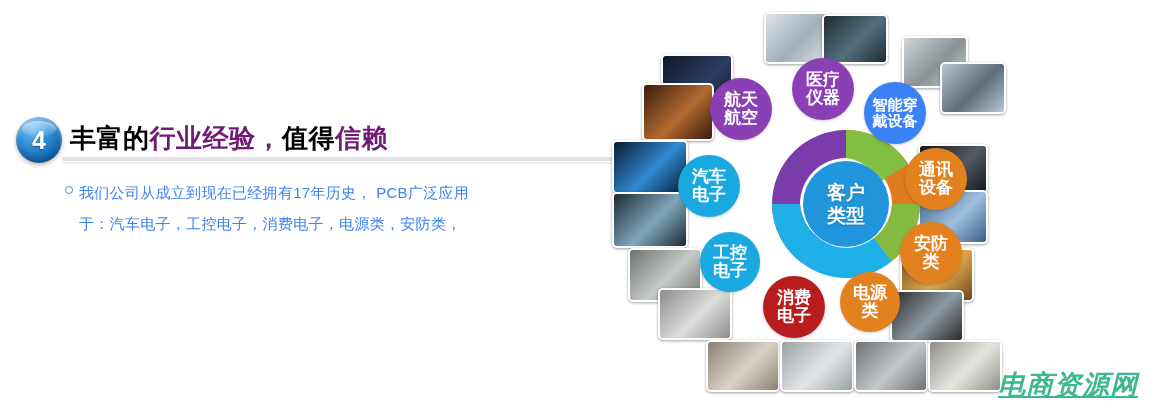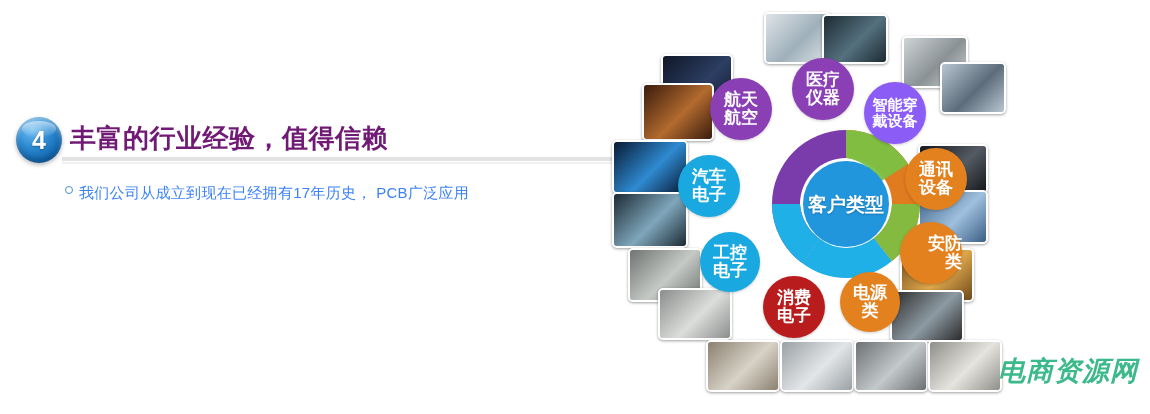--- a/index.html
+++ b/index.html
@@ -51,21 +51,21 @@
 
   .heading {
     position: absolute;
     left: 70px; top: 121px;
     font-size: 26px;
     font-weight: bold;
     letter-spacing: 0.5px;
     white-space: nowrap;
     line-height: 34px;
   }
-  .h-blue   { color: #701a75; font-family: Liberation Mono, monospace; }
+  .h-blue   { color: #000000; font-family: Liberation Mono, monospace; }
   .h-orange { color: #701a75; }
 
   .divider {
     position: absolute;
     left: 62px; top: 157px;
     width: 556px; height: 7px;
   }
   .divider-top {
     position: absolute; left: 0; top: 0;
     width: 100%; height: 4px;
@@ -124,21 +124,21 @@
     left: 168px; top: 126px;
     width: 156px; height: 156px;
   }
   .swirl svg { display: block; }
 
   .core-label {
     position: absolute;
     left: 168px; top: 126px;
     width: 156px; height: 156px;
     display: flex;
-    flex-direction: row;
+    flex-direction: column;
     align-items: center;
     justify-content: center;
     color: #ffffff;
     font-size: 19px;
     font-weight: bold;
     line-height: 23px;
     text-shadow: 0 1px 2px rgba(0,0,0,0.22);
     pointer-events: none;
   }
 
@@ -154,27 +154,28 @@
     font-weight: bold;
     text-align: center;
     line-height: 1.08;
     box-shadow: 0 1px 3px rgba(0,0,0,0.2);
   }
   .bubble span { display: block; }
 
   
   .watermark {
     position: absolute;
-    right: 12px; bottom: 29px;
+    right: 12px; bottom: 15px;
     font-size: 27px;
     font-weight: bold;
     font-style: italic;
     color: #3cb98b;
     letter-spacing: 1px;
     line-height: 1;
+    text-decoration: underline;
   }
 </style>
 </head>
 <body>
 
 <div class="left-panel">
 
   <div class="badge">
     <span>4</span>
   </div>
@@ -183,20 +184,21 @@
 
   <div class="divider">
     <div class="divider-top"></div>
     <div class="divider-bot"></div>
   </div>
 
   <div class="bullet-dot"></div>
 
   <div class="body-text" id="body-text">
       <span class="ln">我们公司从成立到现在已经拥有17年历史， PCB广泛应用</span>
+      <span class="ln">于：汽车电子，工控电子，消费电子，电源类，安防类，</span>
     </div>
 </div>
 
 <div class="diagram">
 
   <div id="photo-layer">
       <div class="photo" style="left: 61px; top: 54px; width: 68px; height: 56px;">
         <div class="ph-inner" style="background: linear-gradient(135deg, rgb(16, 23, 38) 0%, rgb(44, 62, 99) 55%, rgb(16, 23, 38) 100%);"></div>
       </div>
       <div class="photo" style="left: 42px; top: 83px; width: 68px; height: 54px;">
@@ -273,41 +275,41 @@
 
   <div id="bubble-layer">
       <div class="bubble" style="left: 110px; top: 78px; width: 62px; height: 62px; font-size: 17px; background: rgb(139, 63, 181);">
         <span>航天</span>
         <span>航空</span>
       </div>
       <div class="bubble" style="left: 192px; top: 58px; width: 62px; height: 62px; font-size: 17px; background: rgb(139, 63, 181);">
         <span>医疗</span>
         <span>仪器</span>
       </div>
-      <div class="bubble" style="left: 264px; top: 82px; width: 62px; height: 62px; font-size: 15px; background: #8b5cf6;">
+      <div class="bubble" style="left: 264px; top: 82px; width: 62px; height: 62px; font-size: 15px; background: #3b82f6;">
         <span>智能穿</span>
         <span>戴设备</span>
       </div>
       <div class="bubble" style="left: 78px; top: 155px; width: 62px; height: 62px; font-size: 17px; background: rgb(25, 169, 224);">
         <span>汽车</span>
         <span>电子</span>
       </div>
       <div class="bubble" style="left: 100px; top: 232px; width: 60px; height: 60px; font-size: 17px; background: rgb(25, 169, 224);">
         <span>工控</span>
         <span>电子</span>
       </div>
       <div class="bubble" style="left: 163px; top: 276px; width: 62px; height: 62px; font-size: 17px; background: #b91c1c;">
         <span>消费</span>
         <span>电子</span>
       </div>
       <div class="bubble" style="left: 240px; top: 272px; width: 60px; height: 60px; font-size: 17px; background: rgb(227, 129, 31);">
         <span>电源</span>
         <span>类</span>
       </div>
-      <div class="bubble" style="left: 300px; top: 222px; width: 62px; height: 62px; font-size: 17px; background: rgb(227, 129, 31); align-items: flex-end;">
+      <div class="bubble" style="left: 300px; top: 222px; width: 62px; height: 62px; font-size: 17px; background: rgb(227, 129, 31);">
         <span>安防</span>
         <span>类</span>
       </div>
       <div class="bubble" style="left: 305px; top: 148px; width: 62px; height: 62px; font-size: 17px; background: rgb(227, 129, 31);">
         <span>通讯</span>
         <span>设备</span>
       </div>
     </div>
 </div>
 

